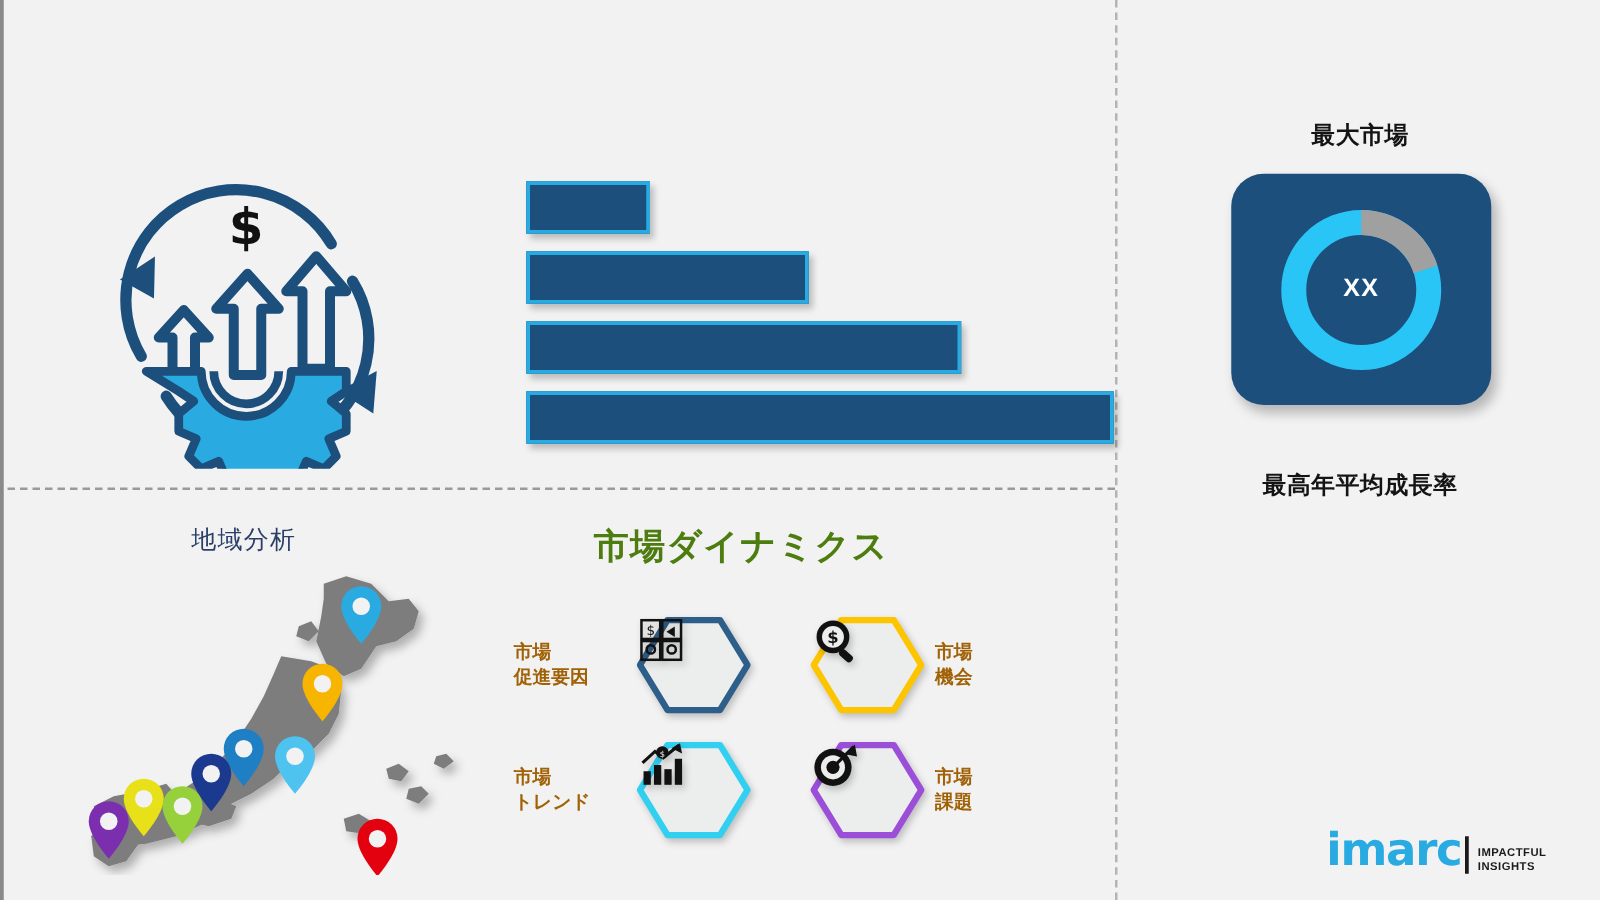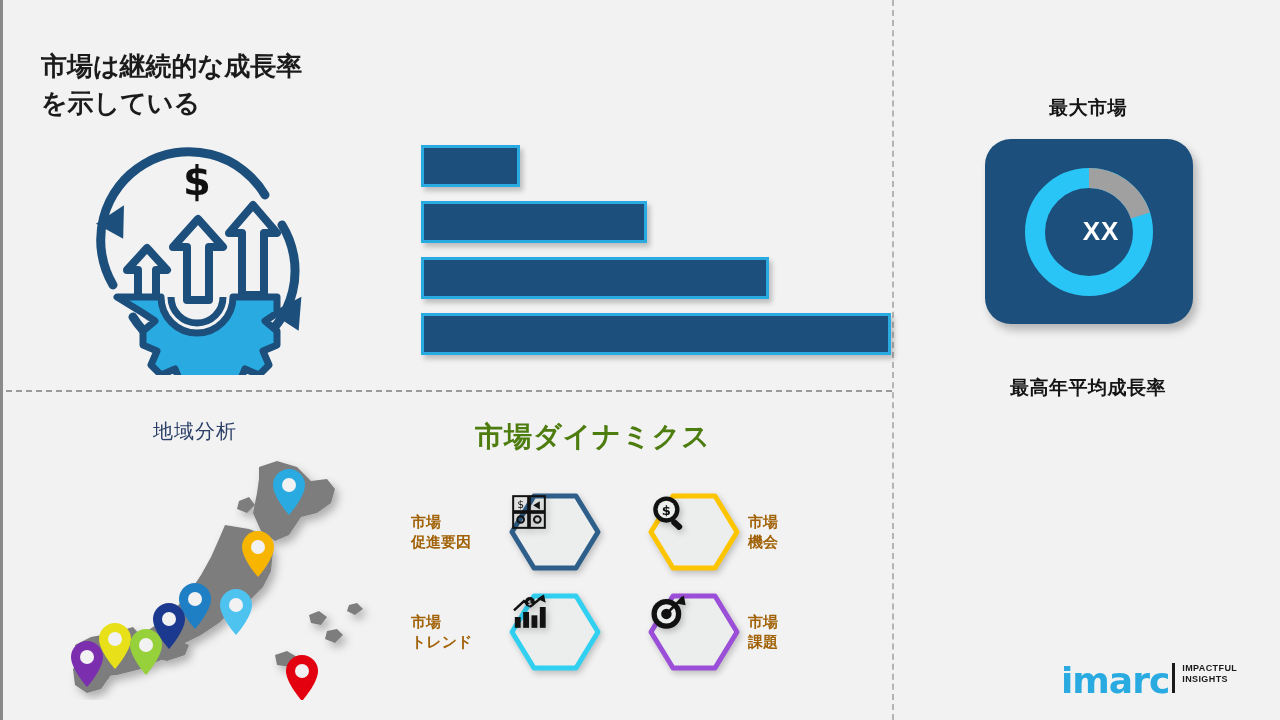--- a/index.html
+++ b/index.html
@@ -70,23 +70,23 @@
     position:absolute;
     width:208px;height:185px;
     background:#1d4f7c;
     border-radius:26px;
     box-shadow:4px 6px 9px rgba(0,0,0,.25);
   }
   #donut-card-largest{left:982px;top:139px;}
   #donut-card-cagr{left:982px;top:419px;}
   .donut-svg{position:absolute;left:50%;top:50%;transform:translate(-50%,-50%);}
   .donut-label{
-    position:absolute;left:12px;top:0;width:100%;height:100%;
+    position:absolute;left:0;top:0;width:100%;height:100%;
     display:flex;align-items:center;justify-content:center;
-    color:#ffffff;font-weight:bold;font-size:26px;letter-spacing:1px;
+    color:#ffffff;font-weight:bold;font-size:20px;letter-spacing:1px;
     pointer-events:none;
   }
 
   
   #japan-map{position:absolute;left:60px;top:455px;width:330px;height:245px;}
 
   
   .dyn-item{position:absolute;display:flex;align-items:center;}
   .dyn-label{
     font-size:15px;font-weight:bold;color:#a16207;line-height:1.35;white-space:pre-line;
@@ -99,41 +99,39 @@
     display:flex;align-items:center;justify-content:center;
   }
   #dyn-drivers{left:408px;top:492px;}
   #dyn-opportunity{left:645px;top:492px;}
   #dyn-trends{left:408px;top:592px;}
   #dyn-challenges{left:645px;top:592px;}
   .dyn-label-left{width:92px;text-align:left;margin-right:6px;}
   .dyn-label-right{width:92px;text-align:left;margin-left:8px;}
 
   
-  #logo{position:absolute;left:1058px;top:663px;display:flex;align-items:flex-start;}
+  #logo{position:absolute;left:1058px;top:663px;display:flex;align-items:flex-end;}
   #logo-word{
     font-size:36px;font-weight:bold;color:#29abe2;letter-spacing:-1px;
     line-height:1;font-family:"DejaVu Sans",sans-serif;
   }
   #logo-bar{width:3px;height:30px;background:#1a1a1a;margin:0 7px 0 3px;}
   #logo-tag{
     font-size:9px;font-weight:bold;color:#1a1a1a;line-height:1.25;
     letter-spacing:.4px;white-space:pre-line;
   }
 </style>
 </head>
 <body>
 
 <div class="page">
 
   <div class="v-divider"></div>
   <div class="h-divider"></div>
 
-  <div id="growth-title" style="white-space:pre-line;">市場は継続的な成長率
-を示している</div>
 
   <div id="growth-icon">
     <svg width="245" height="240" viewBox="0 0 245 240">
       <g fill="none" stroke="#1d4f7c" stroke-width="9" stroke-linecap="round" stroke-linejoin="round">
 
         <path d="M38,150 A86,86 0 0 1 190,60"></path>
         <path d="M207,90 A86,86 0 0 1 58,182"></path>
       </g>
 
       <polygon points="26,70 58,60 48,92" fill="#1d4f7c" transform="translate(-4,14) rotate(-16 42 76)"></polygon>

